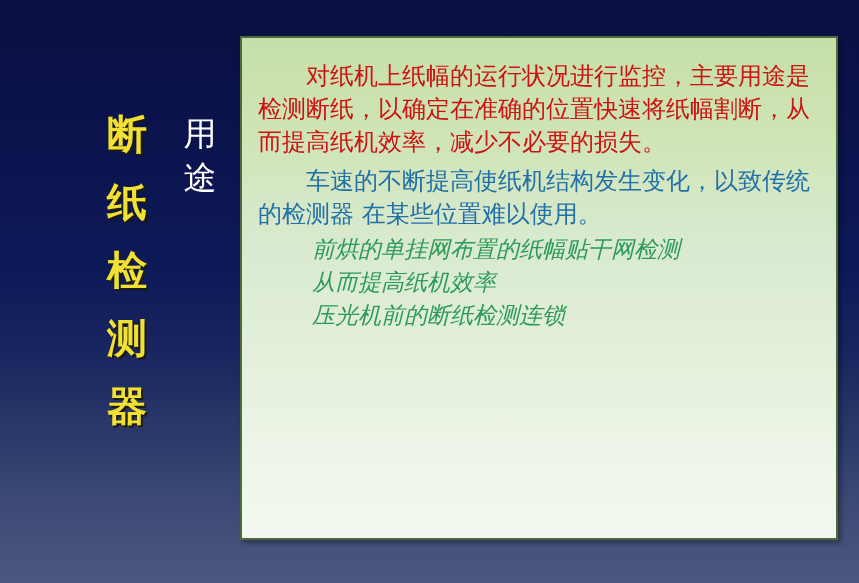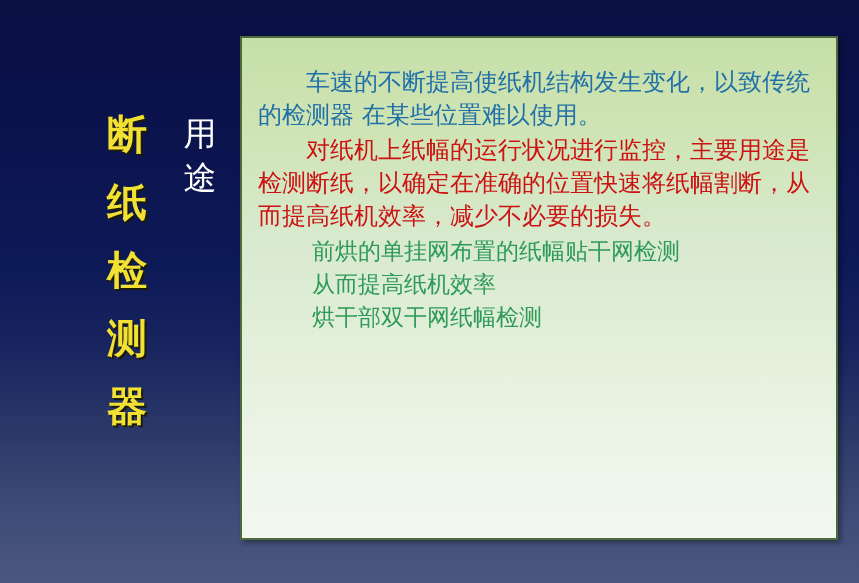--- a/index.html
+++ b/index.html
@@ -102,20 +102,21 @@
     color: #2d9b57;
     margin-top: 4px;
     margin-left: 6px;
     margin-bottom: 2px;
     font-size: 23px;
   }
   .green-list {
     list-style: none;
     margin: 2px 0 0 0;
     padding: 0 0 0 54px;
+    font-style: italic;
   }
   .green-list li {
     color: #2d9b57;
     font-size: 23px;
     line-height: 33px;
     font-family: "DejaVu Sans", "Liberation Sans", sans-serif;
     white-space: nowrap;
   }
 </style>
 </head>
@@ -130,25 +131,25 @@
     <span class="ch">测</span>
     <span class="ch">器</span>
   </div>
 
   <div id="subtitle-vertical">
     <span class="ch">用</span>
     <span class="ch">途</span>
   </div>
 
   <div id="content-box">
+    <p class="para para-red">对纸机上纸幅的运行状况进行监控，主要用途是检测断纸，以确定在准确的位置快速将纸幅割断，从而提高纸机效率，减少不必要的损失。</p>
+
     <p class="para para-blue">车速的不断提高使纸机结构发生变化，以致传统的检测器 在某些位置难以使用。</p>
-
-    <p class="para para-red">对纸机上纸幅的运行状况进行监控，主要用途是检测断纸，以确定在准确的位置快速将纸幅割断，从而提高纸机效率，减少不必要的损失。</p>
 
 
     <ul class="green-list">
       <li>前烘的单挂网布置的纸幅贴干网检测</li>
       <li>从而提高纸机效率</li>
-      <li>烘干部双干网纸幅检测</li>
+      <li>压光机前的断纸检测连锁</li>
     </ul>
   </div>
 
 </div>
 
 </body></html>

